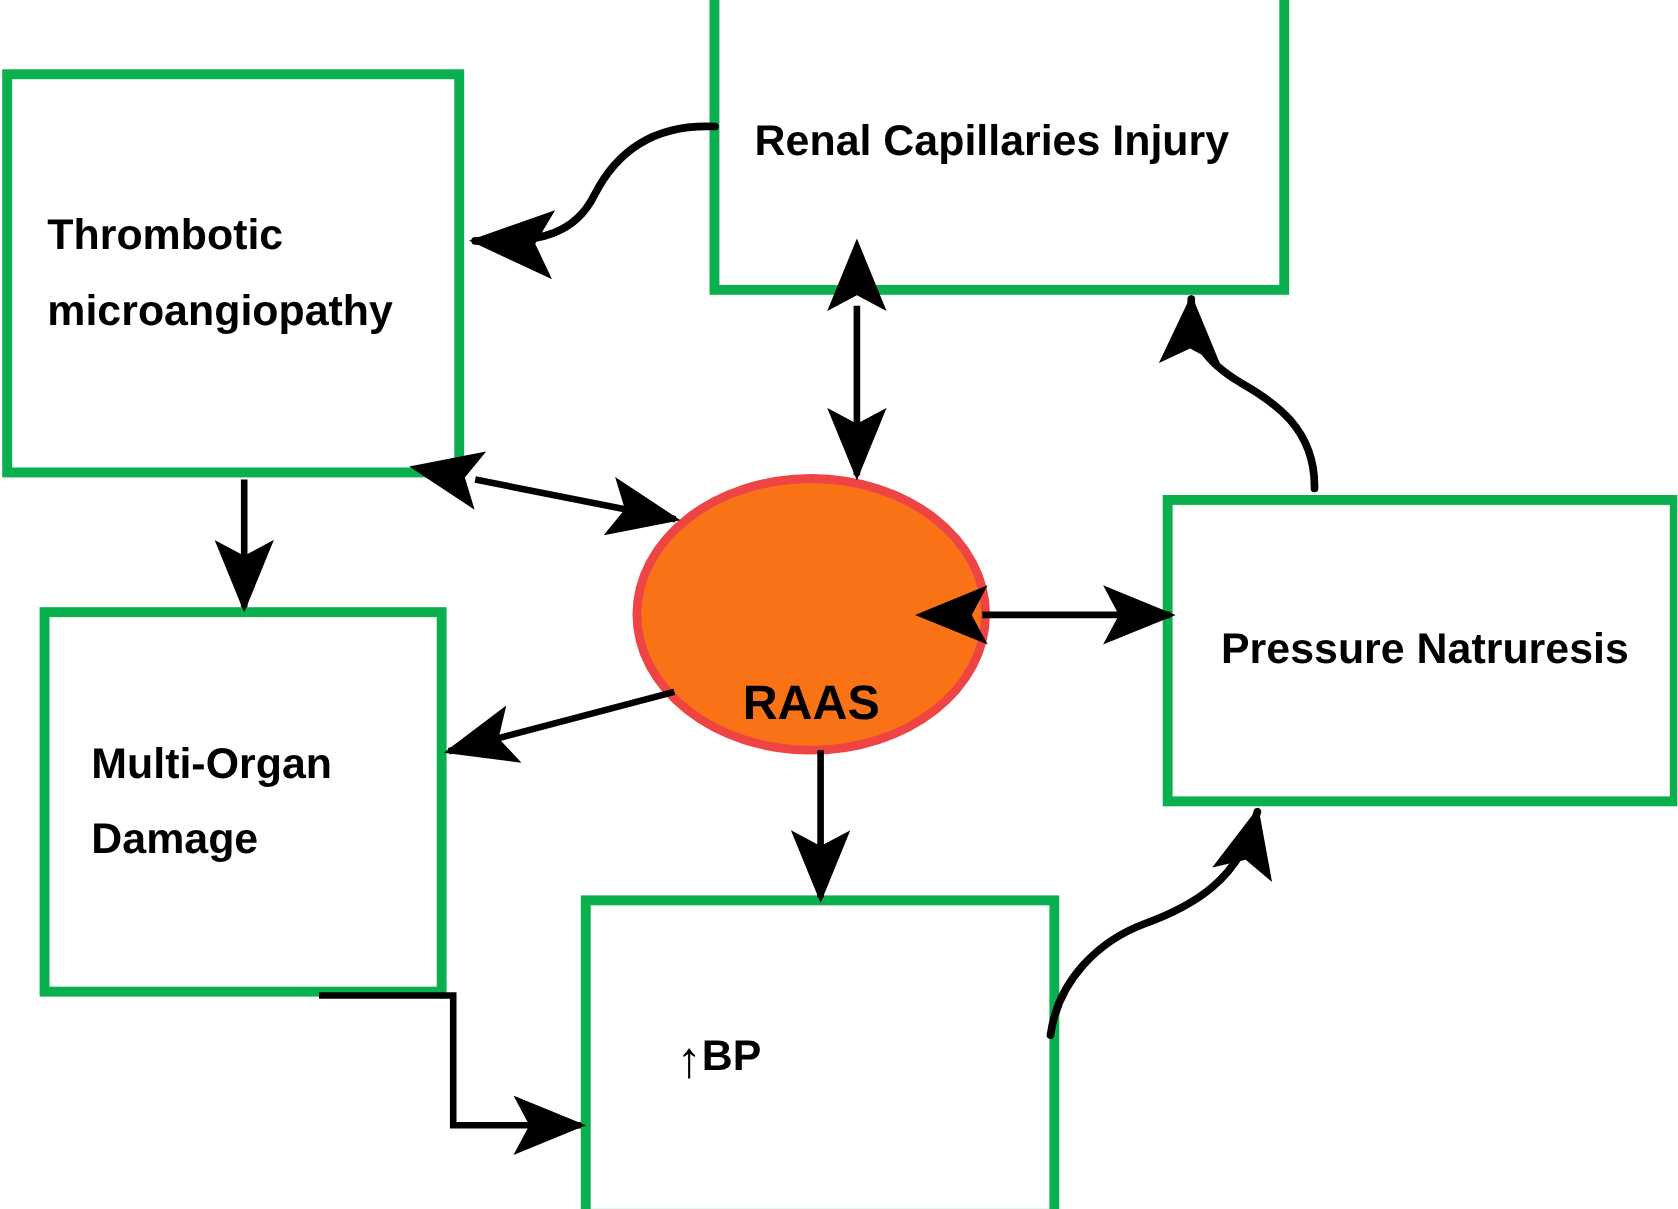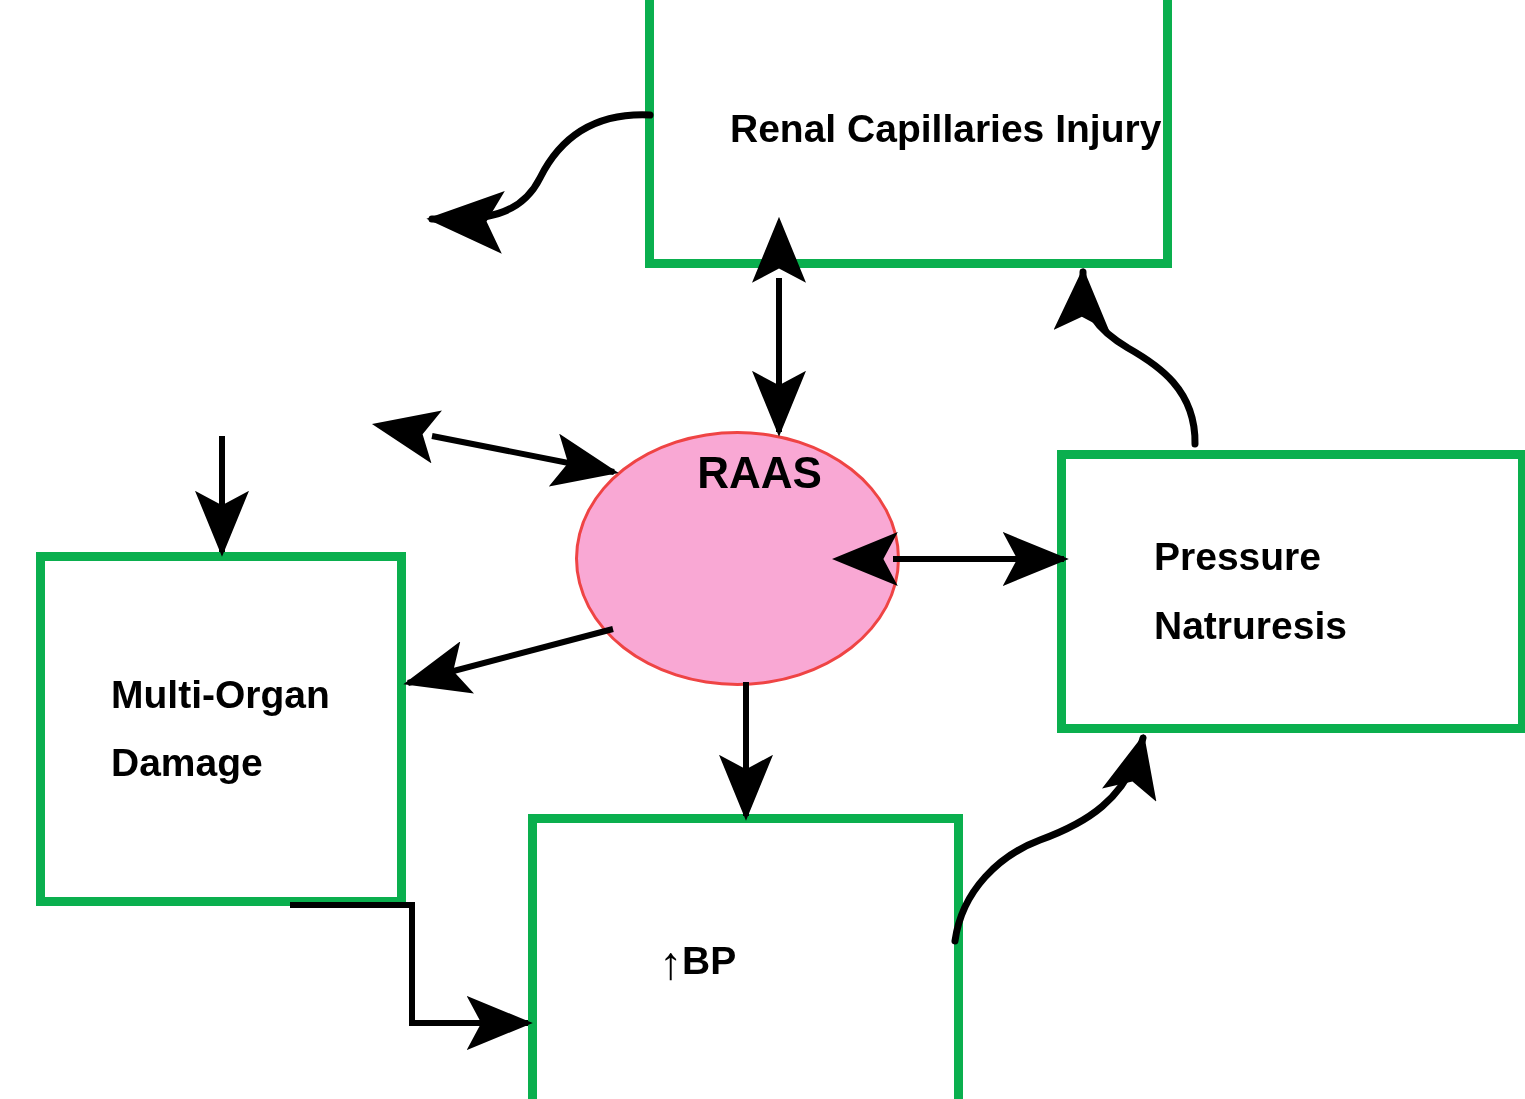--- a/index.html
+++ b/index.html
@@ -22,42 +22,41 @@
     border: 9px solid #0aaf4e;
     display: flex;
     align-items: center;
     z-index: 3;
   }
   .node-label {
     font-weight: bold;
     color: #000000;
     line-height: 1.75;
     white-space: pre-line;
-    margin-left: 44px;
   }
   #node-thrombotic {
     left: 2px;  top: 63px;  width: 420px;  height: 371px;
   }
   #node-thrombotic .node-label {
     font-size: 39px;
     padding-left: 32px;
   }
   #node-renal {
     left: 645px; top: -9px;  width: 527px; height: 277px;
   }
   #node-renal .node-label {
     font-size: 39px;
     padding-left: 32px;
   }
   #node-multiorgan {
     left: 36px;  top: 552px; width: 370px; height: 354px;
   }
   #node-multiorgan .node-label {
     font-size: 39px;
-    padding-left: 22px;
+    padding-left: 38px;
   }
   #node-bp {
     left: 528px; top: 814px; width: 435px; height: 294px;
   }
   #node-bp .node-label {
     font-size: 39px;
     padding-left: 78px;
     display: flex;
     align-items: center;
   }
@@ -73,25 +72,25 @@
     line-height: 0.8;
     display: inline-block;
     transform: translateY(2px);
     font-weight: normal;
   }
   #node-raas {
     position: absolute;
     left: 575px;  top: 431px;
     width: 325px; height: 255px;
     border-radius: 50%;
-    background: #f9a8d4;
-    border: 3px solid #ef4444;
+    background: #f97316;
+    border: 8px solid #ef4444;
     box-sizing: border-box;
     display: flex;
-    align-items: flex-start;
+    align-items: flex-end;
     justify-content: center;
     z-index: 3;
   }
   #node-raas .node-label {
     font-size: 44px;
     color: #000000;
     font-weight: bold;
   }
   #edges {
     position: absolute;
@@ -133,20 +132,24 @@
 
     <line x1="746" y1="682" x2="746" y2="816" stroke="#000000" stroke-width="6" marker-end="url(#ah)"></line>
 
     <path d="M 1195,444 C 1196,390 1158,365 1128,348 C 1098,330 1082,312 1083,272" fill="none" stroke="#000000" stroke-width="7" stroke-linecap="round" marker-end="url(#ah-slim)"></path>
 
     <path d="M 955,941 C 962,890 1000,855 1040,840 C 1084,824 1128,800 1143,738" fill="none" stroke="#000000" stroke-width="7" stroke-linecap="round" marker-end="url(#ah-slim)"></path>
 
     <polyline points="290,905 412,905 412,1023 528,1023" fill="none" stroke="#000000" stroke-width="6" stroke-linejoin="miter" marker-end="url(#ah)"></polyline>
   </svg>
 
+  <div class="node-box" id="node-thrombotic">
+    <span class="node-label">Thrombotic
+microangiopathy</span>
+  </div>
 
   <div class="node-box" id="node-renal">
     <span class="node-label">Renal Capillaries Injury</span>
   </div>
 
   <div class="node-box" id="node-multiorgan">
     <span class="node-label">Multi-Organ
 Damage</span>
   </div>
 

